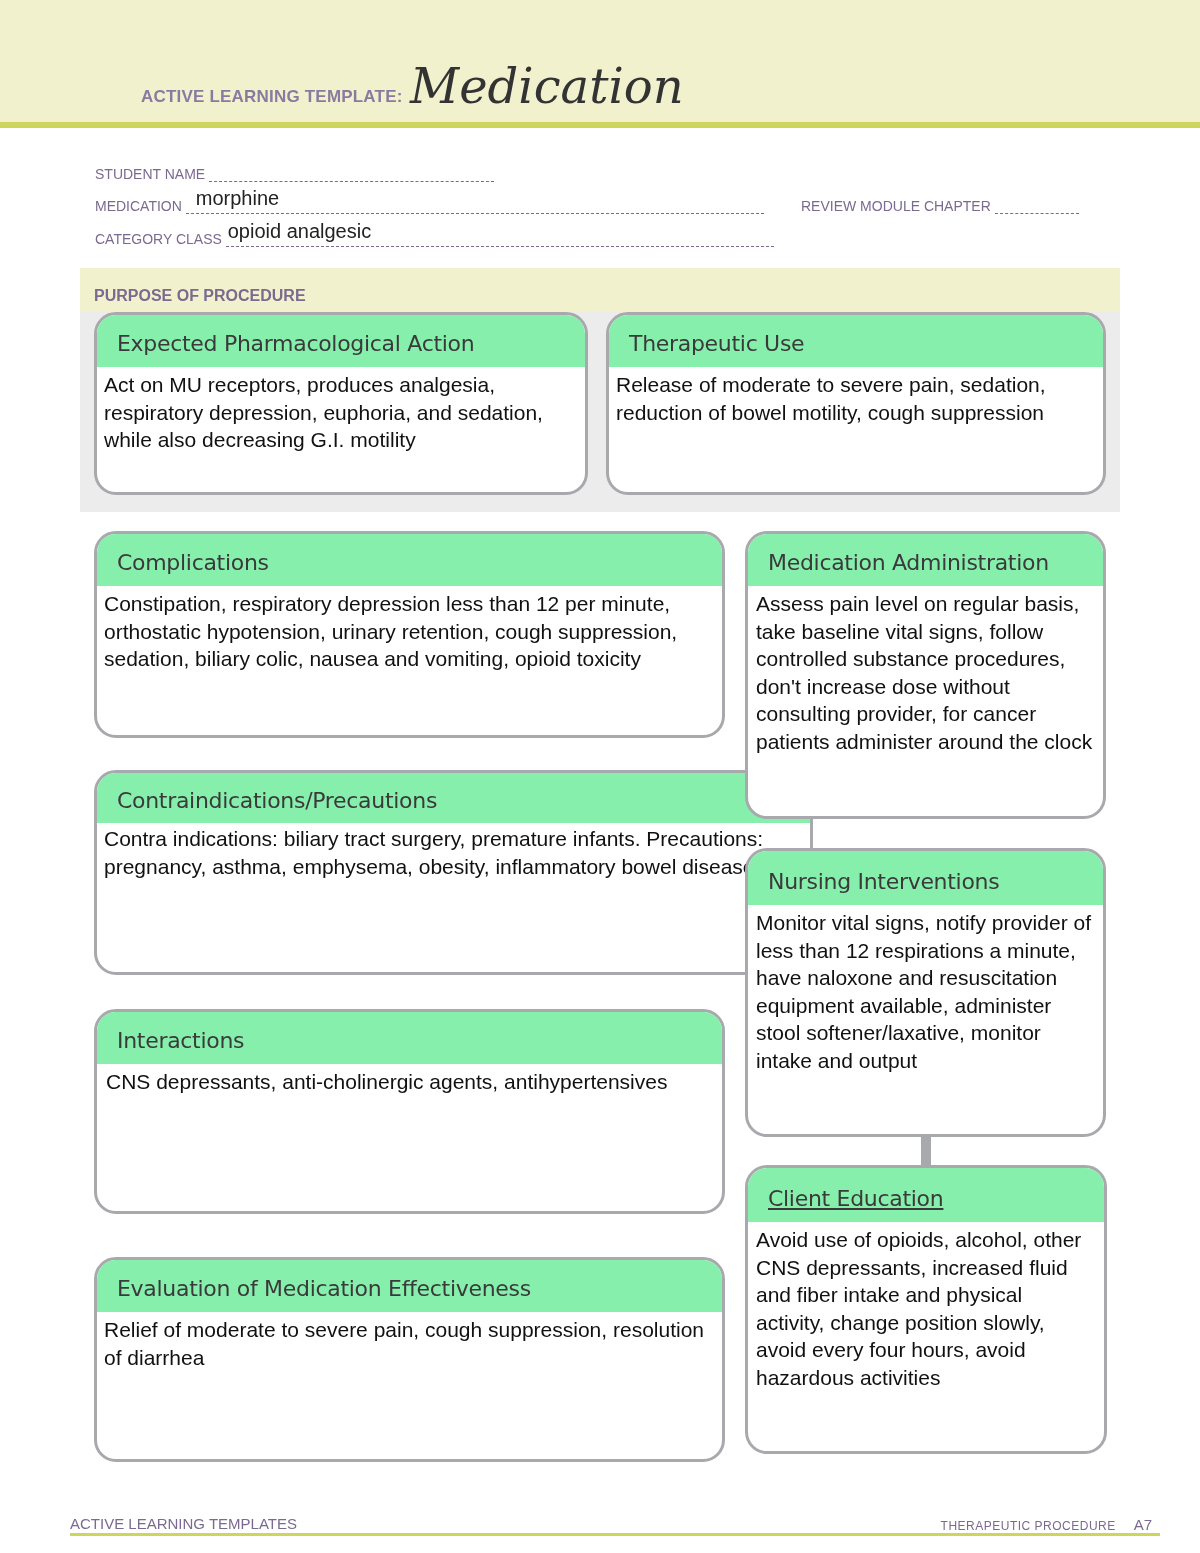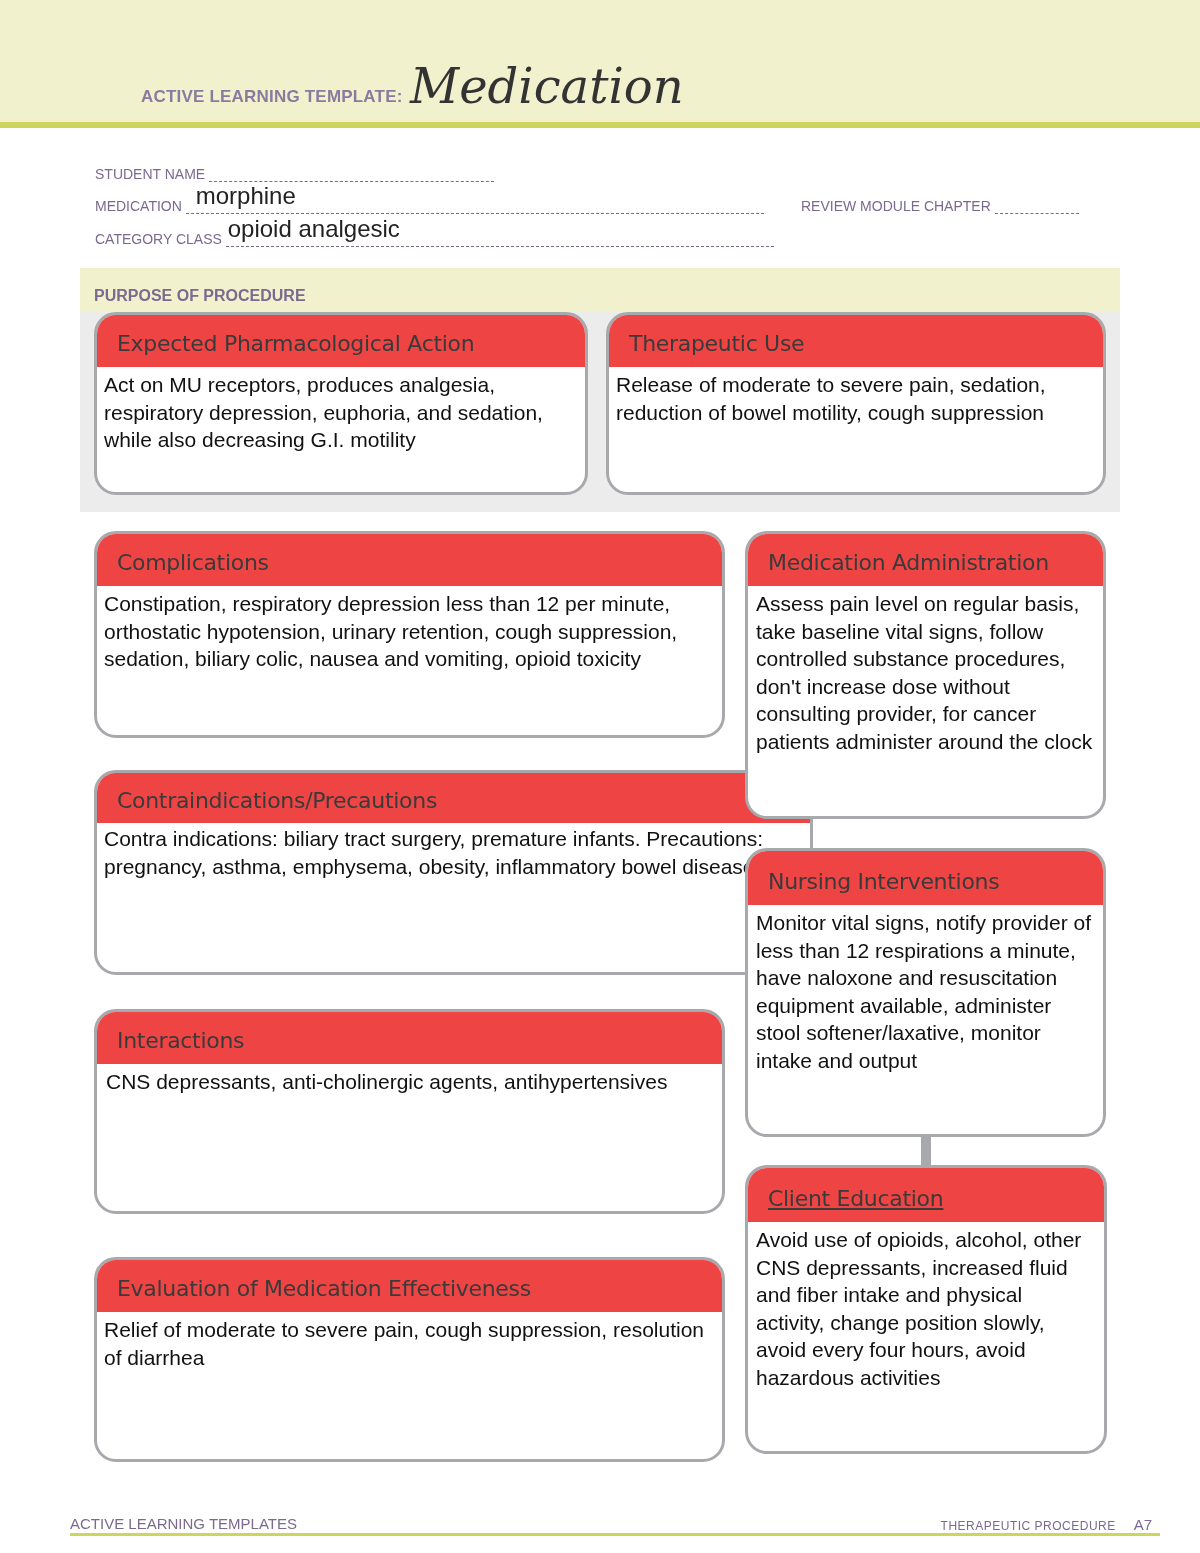--- a/index.html
+++ b/index.html
@@ -25,41 +25,41 @@
       font-family: "DejaVu Serif", serif; font-style: italic;
       font-size: 48px; color: #333333;
     }
     .field-row {
       position: absolute; font-size: 14px; color: #7a6a90;
       font-family: "Liberation Sans", sans-serif; white-space: nowrap;
     }
     .field-line { display: inline-block; border-bottom: 1px dashed #7a6a90; vertical-align: bottom; height: 14px; position: relative; }
     .field-value {
       position: absolute; left: 2px; bottom: 3px;
-      font-size: 24px; color: #222; font-family: "Liberation Sans", sans-serif; margin-top: 44px;
+      font-size: 20px; color: #222; font-family: "Liberation Sans", sans-serif; margin-top: 44px;
     }
     .purpose-band {
       position: absolute; left: 80px; top: 268px; width: 1040px; height: 44px;
       background: #f1f2cd;
     }
     .purpose-area {
       position: absolute; left: 80px; top: 312px; width: 1040px; height: 200px;
       background: #ececec;
     }
     .purpose-label {
       position: absolute; left: 94px; top: 287px;
       font-weight: bold; font-size: 16px; color: #7a6a90;
     }
     .box {
       position: absolute; background: #ffffff;
       border: 3px solid #a8a9ad; border-radius: 22px; overflow: hidden;
       box-sizing: border-box;
     }
     .box-head {
-      background: #ef4444; height: 52px; box-sizing: border-box;
+      background: #86efac; height: 52px; box-sizing: border-box;
       padding: 16px 0 0 20px; font-size: 22px; color: #3a3a3a;
       font-family: "DejaVu Sans", sans-serif; font-weight: normal; letter-spacing: -0.3px;
     }
     .box-body {
       padding: 4px 10px 0 7px; font-size: 21px; line-height: 27.5px; color: #111;
       font-family: "Liberation Sans", sans-serif;
     }
     .connector {
       position: absolute; left: 921px; top: 1134px; width: 10px; height: 34px;
       background: #a8a9ad;

